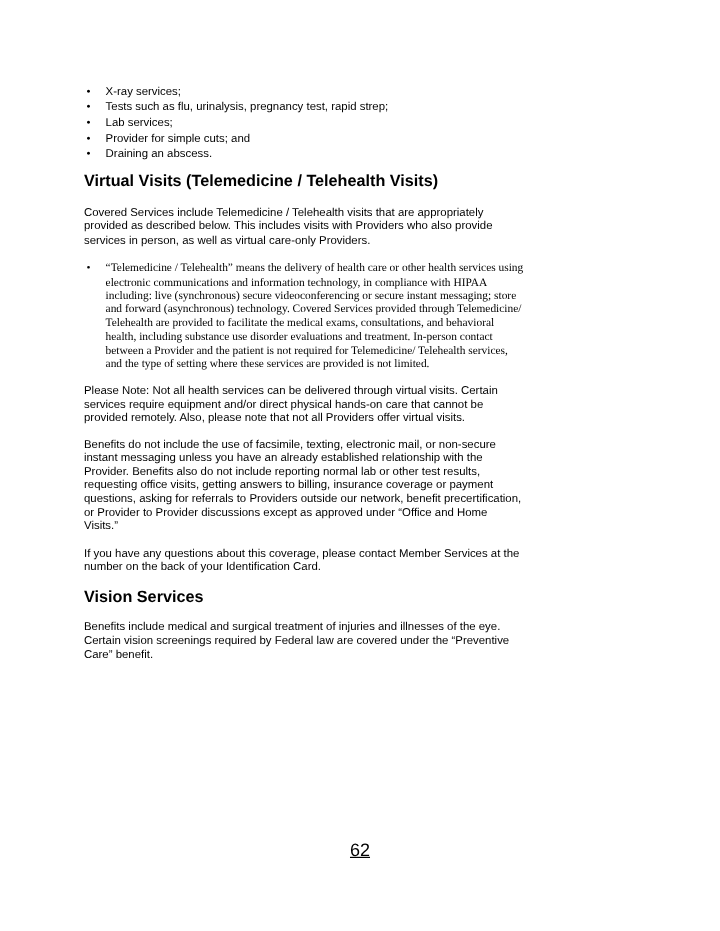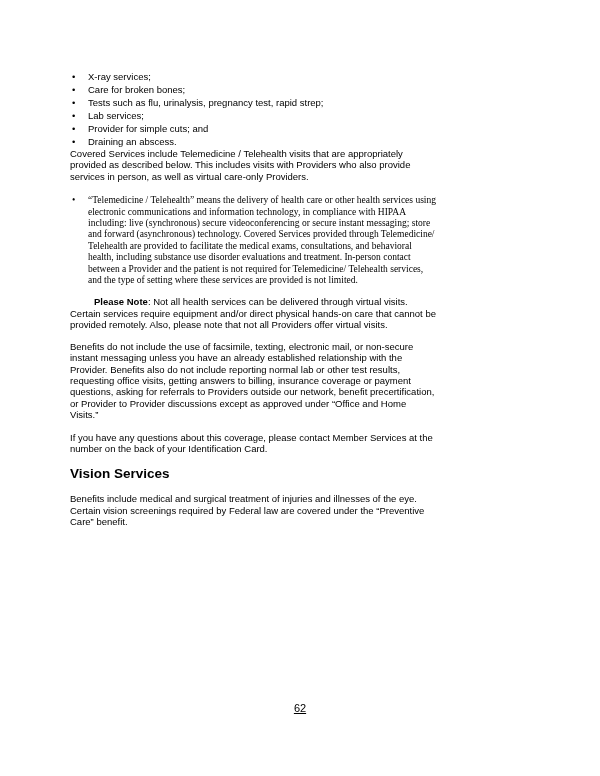--- a/index.html
+++ b/index.html
@@ -60,48 +60,47 @@
   p {
     margin: 11px 0 0 0;
   }
   p.intro-para {
     margin: 0;
   }
   p.note-para, p.exclusions-para {
     margin-top: 10px;
   }
   .bold {
-    font-weight: bold;
-    margin-left: 24px;
+    font-weight: normal;
   }
   .page-number {
     position: absolute;
     top: 703px;
     left: 0;
     width: 600px;
     text-align: center;
-    font-size: 11px;
+    font-size: 15px;
     line-height: 11.4px;
     text-decoration: underline;
   }
 </style>
 </head>
 <body>
 
 <div class="page">
 
   <ul class="bullet-list intro-list">
     <li>X-ray services;</li>
-    <li>Care for broken bones;</li>
     <li>Tests such as flu, urinalysis, pregnancy test, rapid strep;</li>
     <li>Lab services;</li>
     <li>Provider for simple cuts; and</li>
     <li>Draining an abscess.</li>
   </ul>
 
+  <h1 class="section-heading">Virtual Visits (Telemedicine / Telehealth Visits)</h1>
 
   <p class="intro-para">Covered Services include Telemedicine / Telehealth visits that are appropriately provided as described below.  This includes visits with Providers who also provide services in person, as well as virtual care-only Providers.</p>
 
   <ul class="bullet-list tele-list">
     <li>“Telemedicine / Telehealth” means the delivery of health care or other health services using electronic communications and information technology, in compliance with HIPAA including: live (synchronous) secure videoconferencing or secure instant messaging; store and forward (asynchronous) technology.  Covered Services provided through Telemedicine/ Telehealth are provided to facilitate the medical exams, consultations, and behavioral health, including substance use disorder evaluations and treatment.  In-person contact between a Provider and the patient is not required for Telemedicine/ Telehealth services, and the type of setting where these services are provided is not limited.</li>
   </ul>
 
   <p class="note-para"><span class="bold">Please Note</span><span>: Not all health services can be delivered through virtual visits. Certain services require equipment and/or direct physical hands-on care that cannot be provided remotely. Also, please note that not all Providers offer virtual visits.</span></p>
 
   <p class="exclusions-para">Benefits do not include the use of facsimile, texting, electronic mail, or non-secure instant messaging unless you have an already established relationship with the Provider.  Benefits also do not include reporting normal lab or other test results, requesting office visits, getting answers to billing, insurance coverage or payment questions, asking for referrals to Providers outside our network, benefit precertification, or Provider to Provider discussions except as approved under “Office and Home Visits.”</p>

